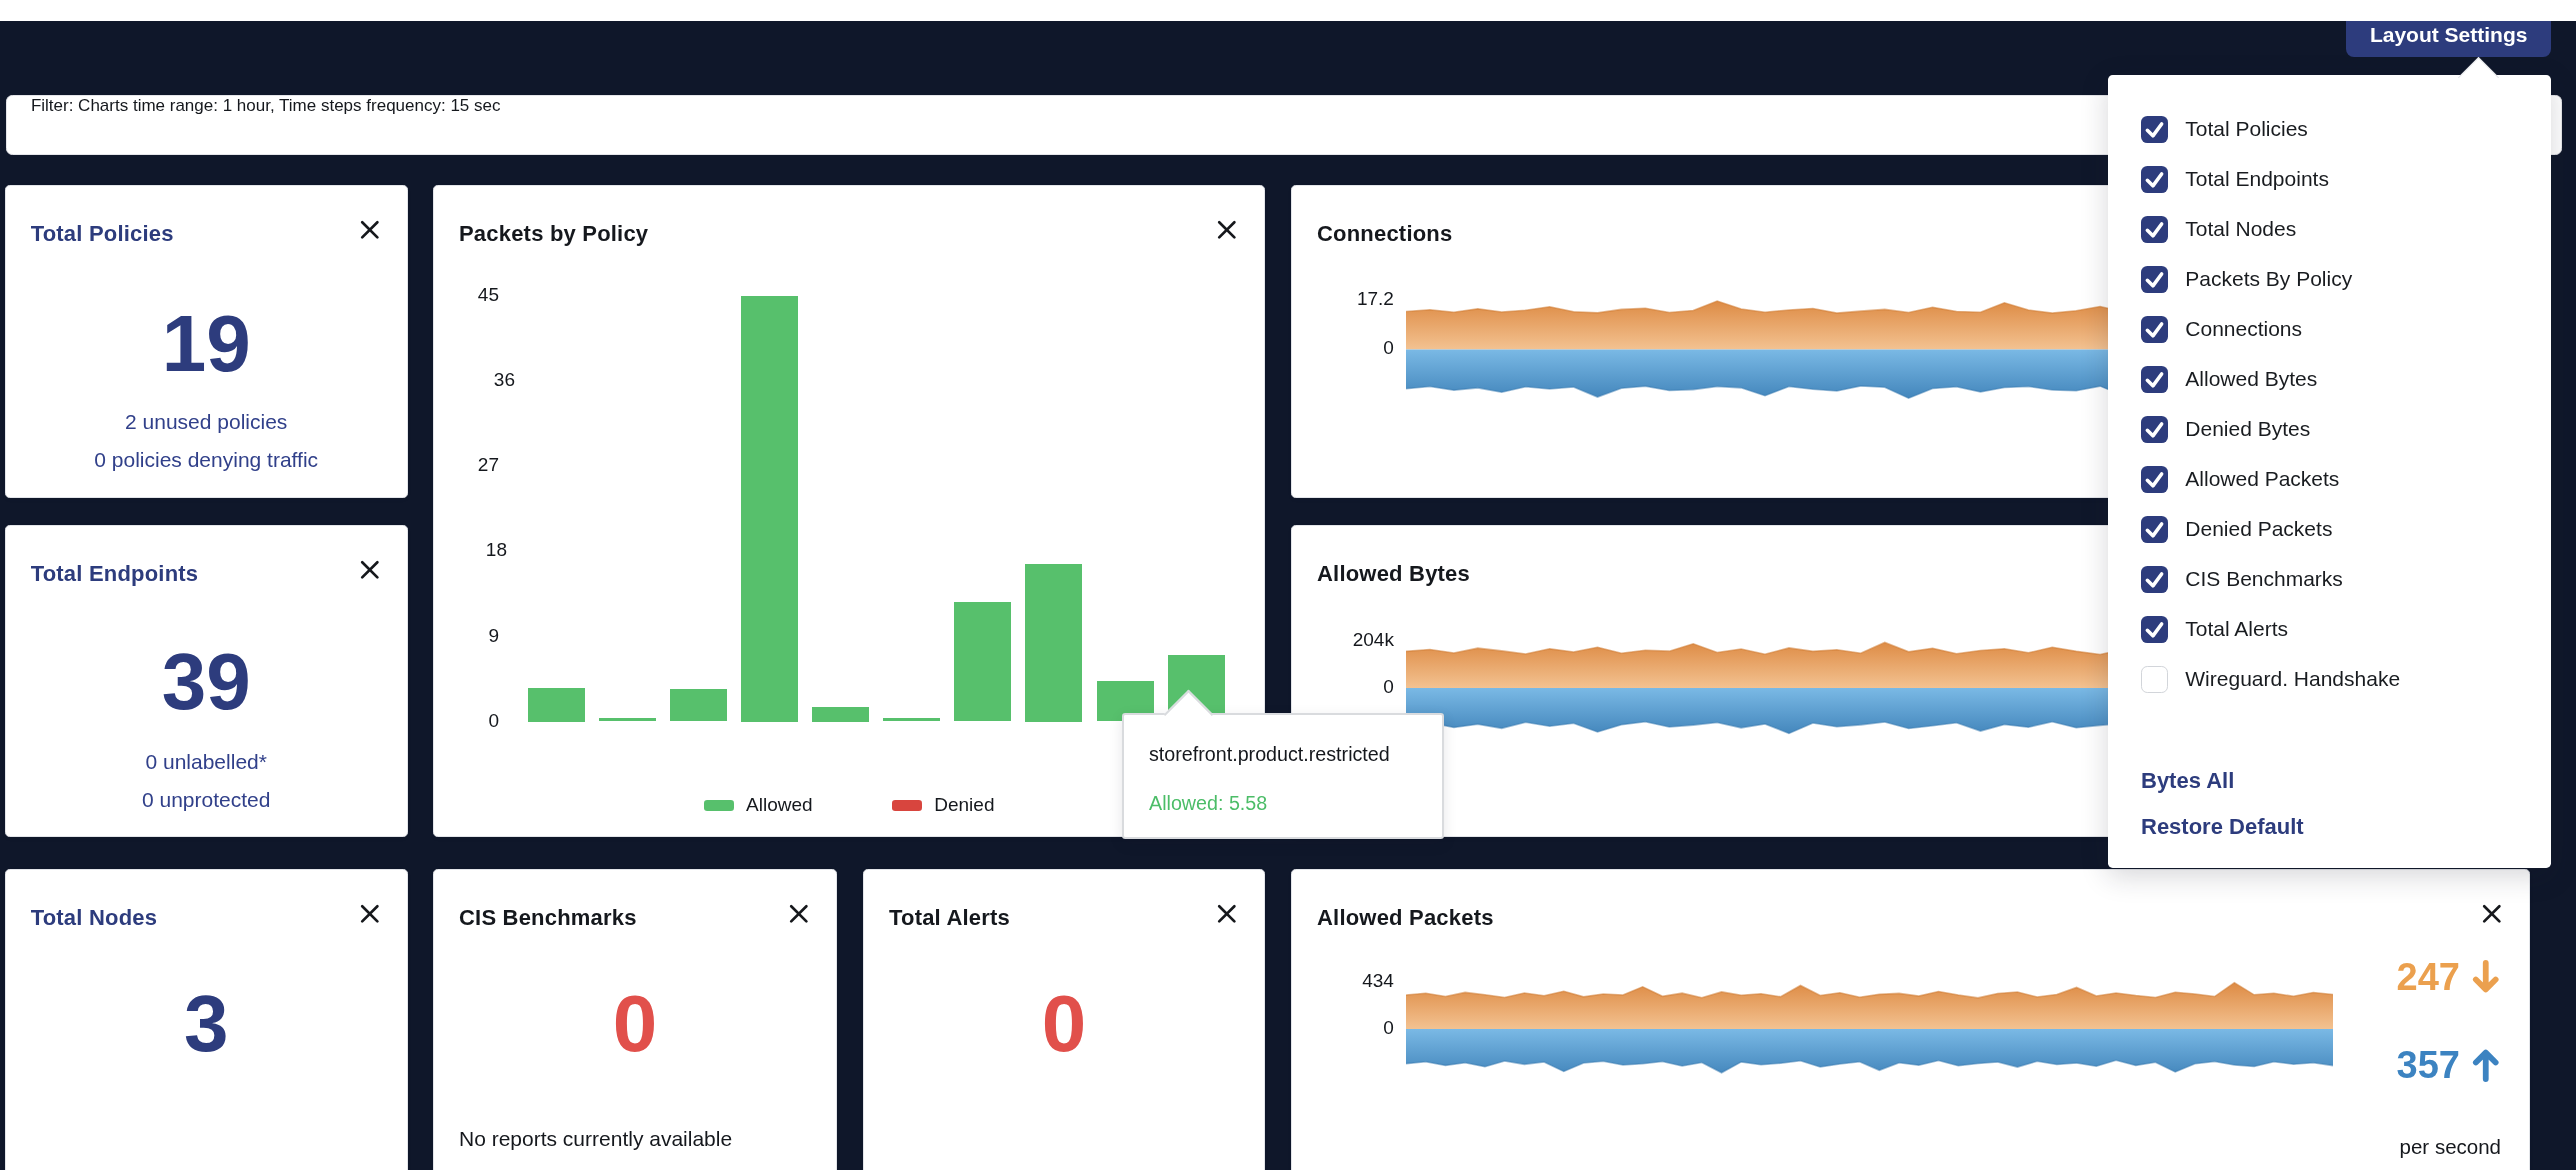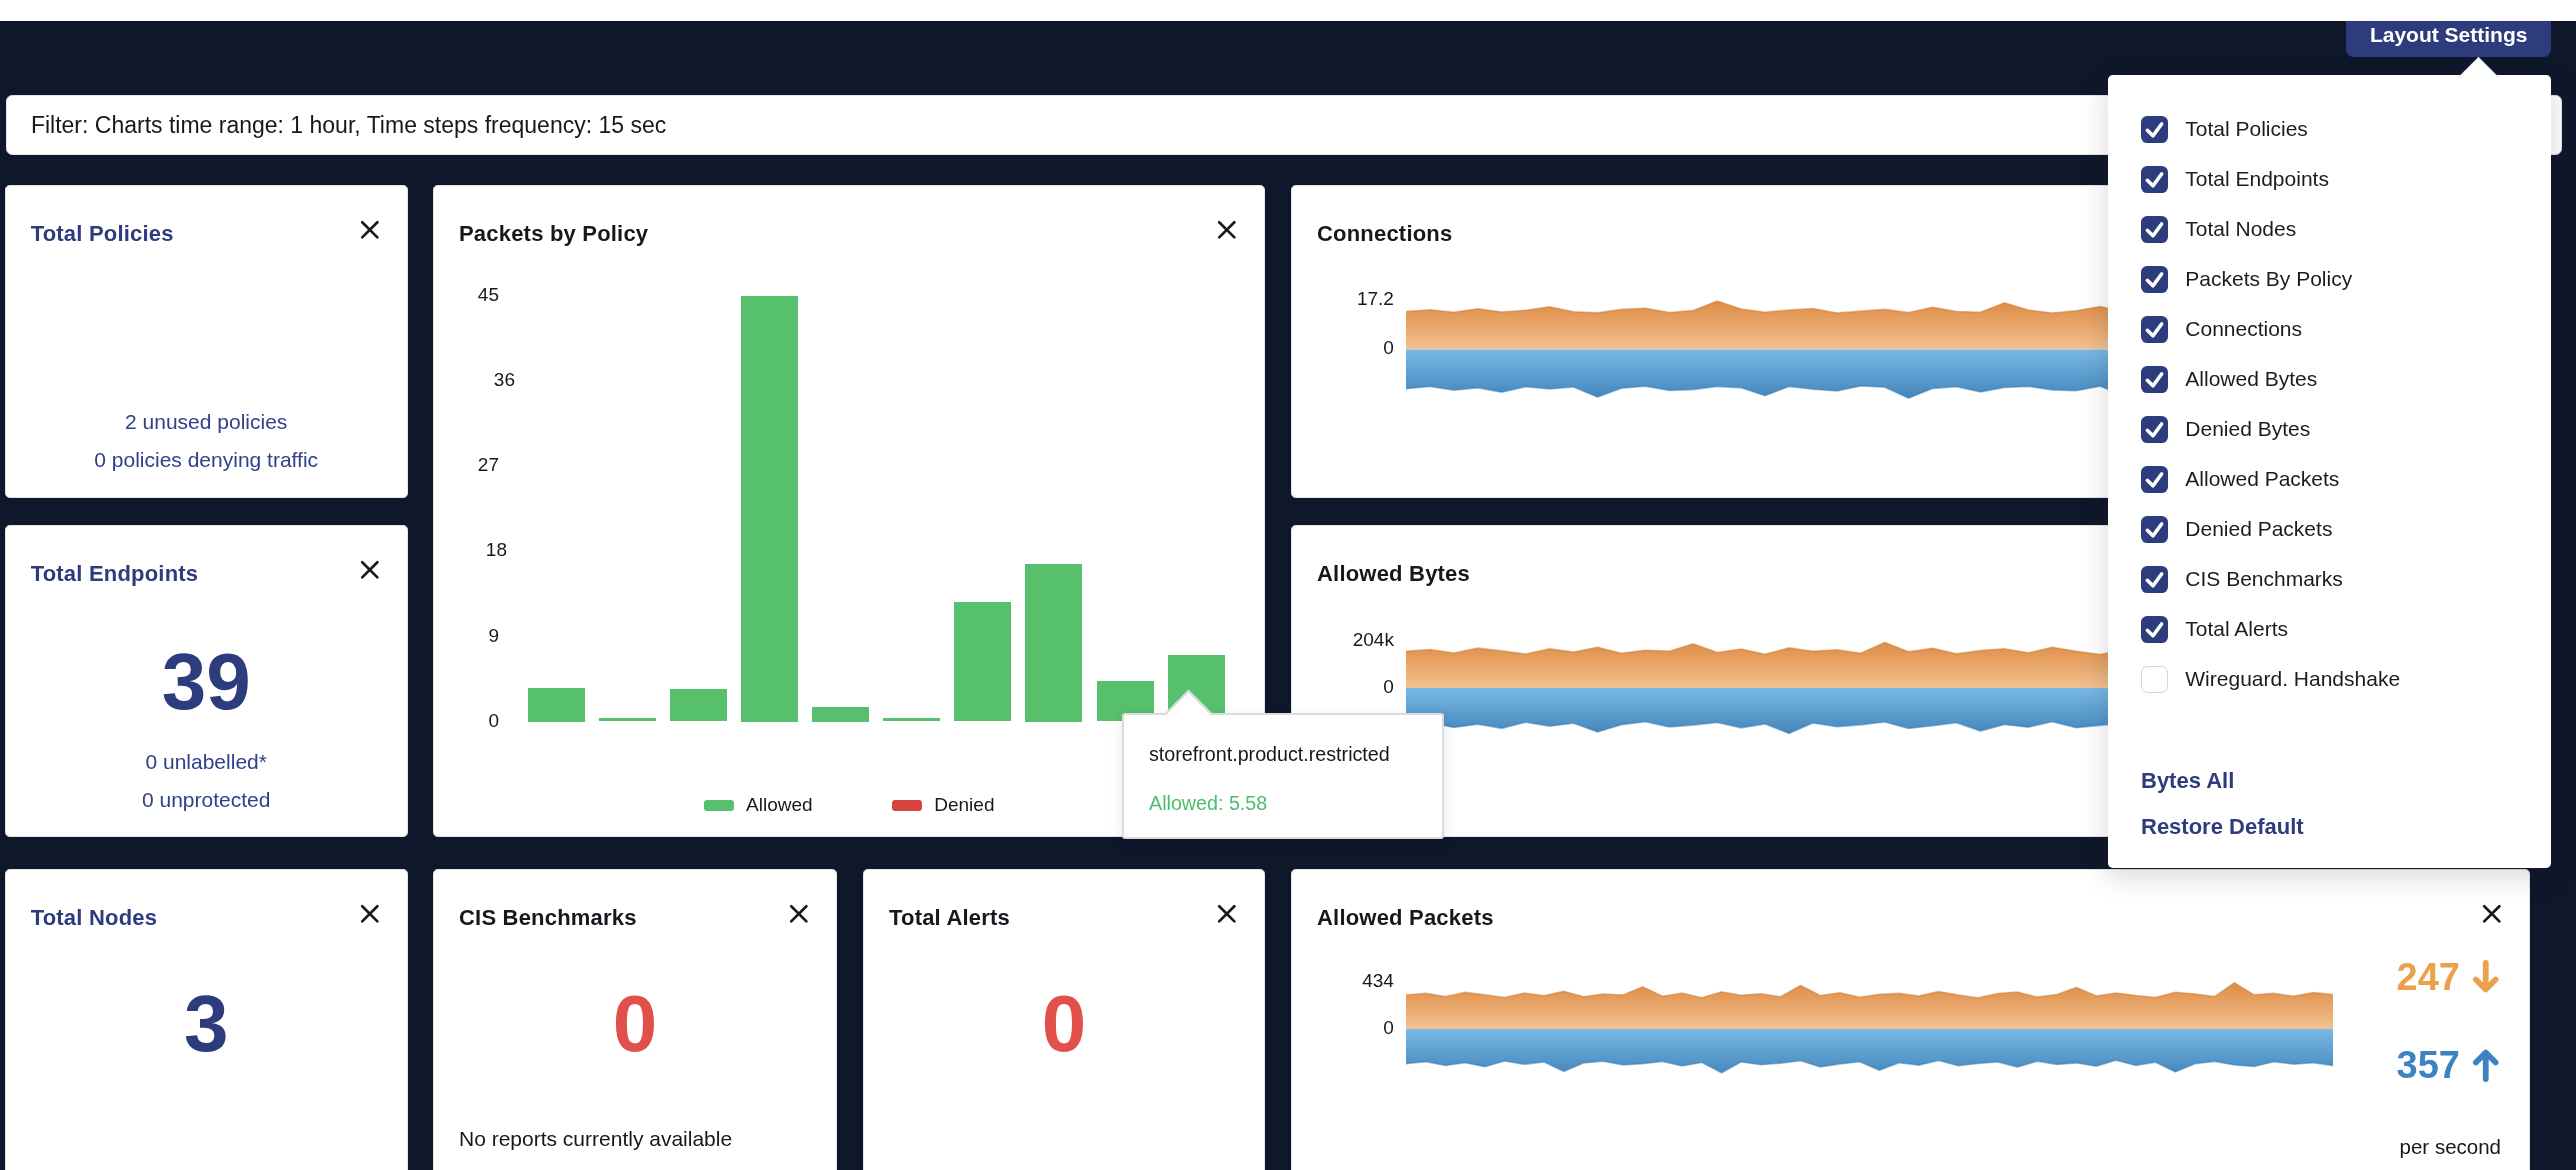--- a/index.html
+++ b/index.html
@@ -4,22 +4,22 @@
 <style>
   html,body{margin:0;padding:0;}
   .stage{position:relative;width:2576px;height:1171px;background:#0f172a;overflow:hidden;
          font-family:"Liberation Sans","DejaVu Sans",sans-serif;color:#15181d;margin-top:21px;}
   
   .layout-btn{position:absolute;top:-7.9px;right:25px;height:44px;padding:0 23.6px;
     background:#2d3c7d;color:#fff;border:0;border-radius:7.9px;font-size:21px;font-weight:600;
     font-family:inherit;display:flex;align-items:center;cursor:pointer;z-index:30;}
   
   .filter-bar{position:absolute;left:6.3px;top:74px;width:2556px;height:60px;background:#fff;
-    border:0.8px solid #e4e5e9;border-radius:6.3px;display:flex;align-items:center;padding-left:23.6px;
-    box-sizing:border-box;font-size:23px;color:#15181d;}
+    border:0.8px solid #e4e5e9;border-radius:6.3px;display:flex;padding-left:23.6px;
+    box-sizing:border-box;font-size:17px;color:#15181d;}
   
   .card{position:absolute;background:#fff;border:1.6px solid #e3e5e9;border-radius:4.7px;
         box-shadow:0 1.6px 3.9px rgba(30,34,60,.05);box-sizing:border-box;z-index:1;}
   .card-title{position:absolute;left:25px;top:35px;font-size:22px;font-weight:700;color:#15181d;letter-spacing:0.2px;}
   .card-title.navy{color:#2d3c7d;}
   .close-btn{position:absolute;top:31.5px;right:25px;width:23.6px;height:23.6px;padding:0;border:0;
              background:transparent;cursor:pointer;}
   .close-btn svg{width:23.6px;height:23.6px;display:block;}
   .big-num{position:absolute;left:0;width:100%;text-align:center;font-weight:700;color:#2d3c7d;
            font-size:80px;line-height:80px;}
@@ -70,20 +70,21 @@
     <span>Filter: Charts time range: 1 hour, Time steps frequency: 15 sec</span>
   </div>
 
   <div class="card" style="left:4.7px;top:164px;width:403px;height:313px;">
     <div class="card-title navy">Total Policies</div>
     <button class="close-btn">
       <svg viewBox="0 0 28 28">
           <path d="M5 5 L23 23 M23 5 L5 23" stroke="#16181c" stroke-width="3.2" stroke-linecap="round"></path>
         </svg>
     </button>
+    <div class="big-num" style="top:118px;">19</div>
     <div class="stat-line" style="top:224px;">2 unused policies</div>
     <div class="stat-line" style="top:262px;">0 policies denying traffic</div>
   </div>
 
   <div class="card" style="left:433px;top:164px;width:832px;height:652px;">
     <div class="card-title">Packets by Policy</div>
     <button class="close-btn">
       <svg viewBox="0 0 28 28">
           <path d="M5 5 L23 23 M23 5 L5 23" stroke="#16181c" stroke-width="3.2" stroke-linecap="round"></path>
         </svg>

